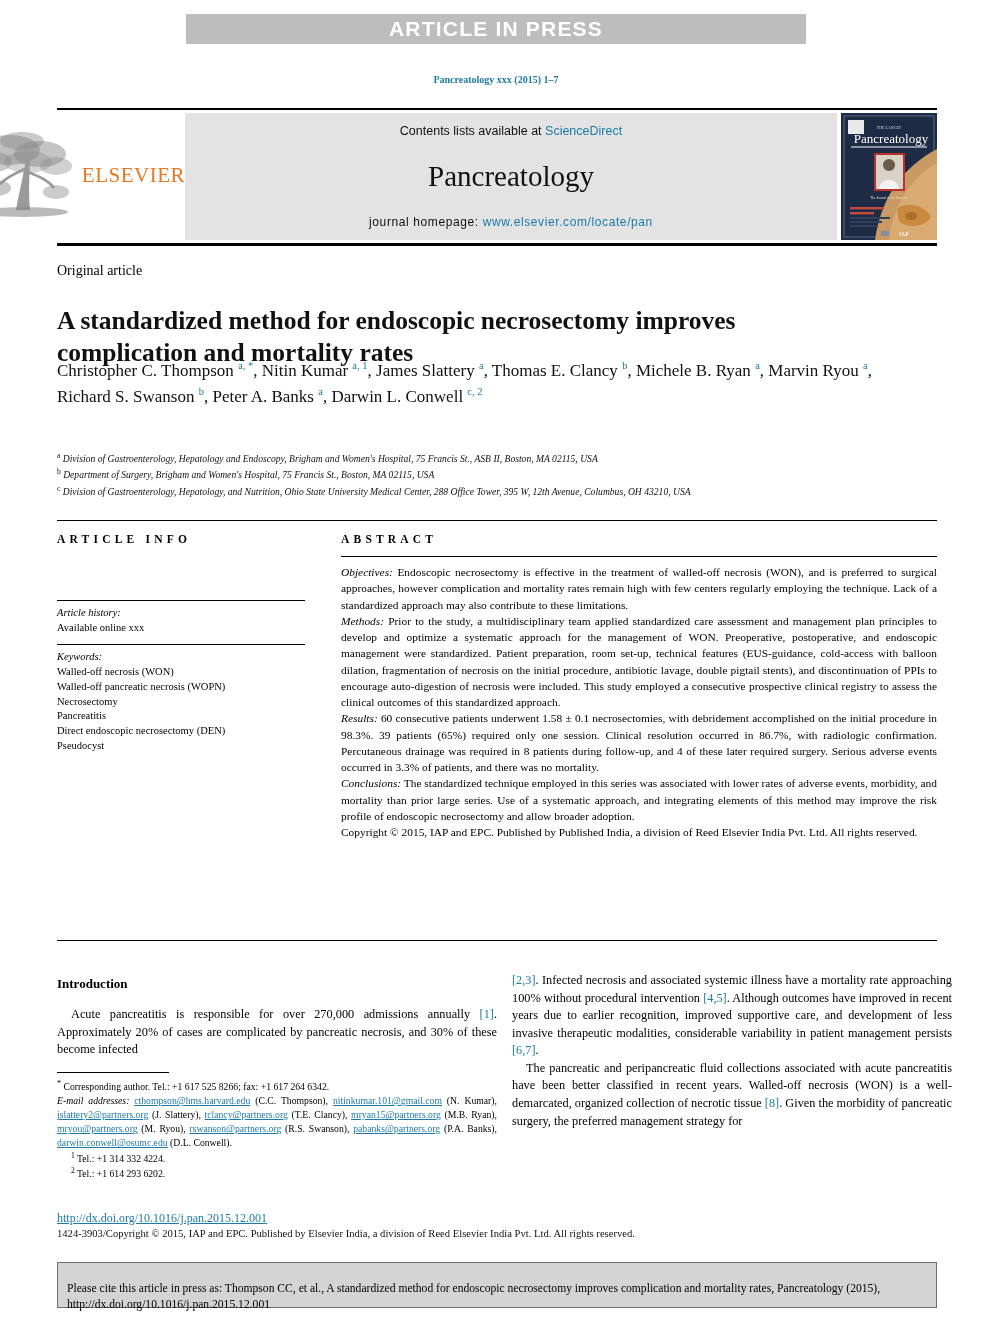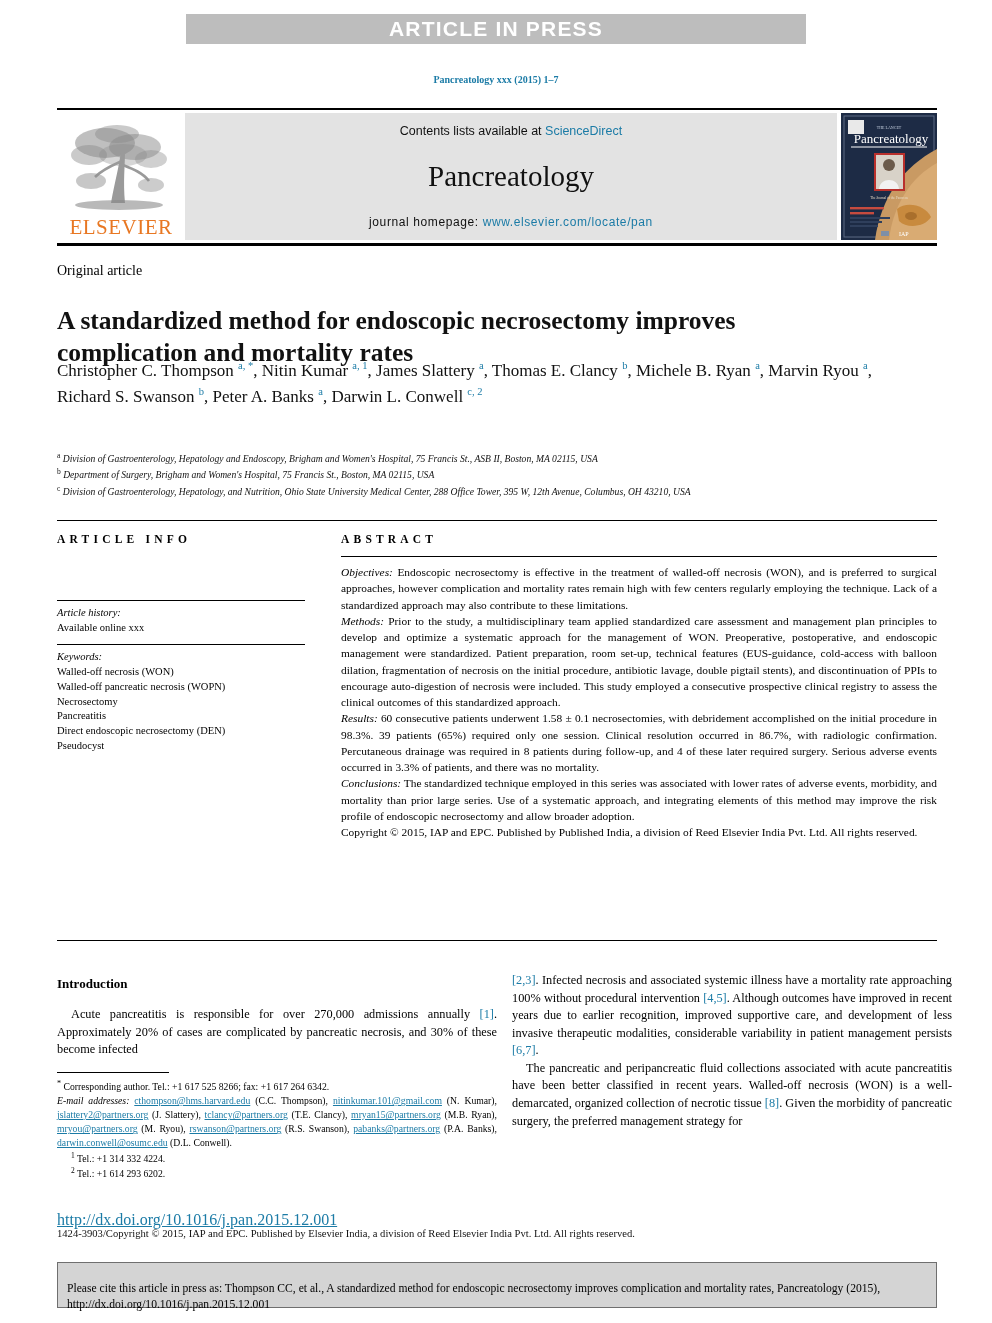--- a/index.html
+++ b/index.html
@@ -25,21 +25,21 @@
     font-family:"Liberation Serif", serif;font-weight:bold;font-size:10px;
     color:#1b7ba6;
   }
 
   
   .masthead{
     position:absolute;left:57px;top:108px;width:880px;
   }
   .rule-thick{border-top:2.5px solid #000;}
   .mast-inner{display:flex;align-items:stretch;height:127px;margin-top:3px;}
-  .elsevier-logo{width:128px;flex:0 0 128px;display:flex;flex-direction:column;
+  .elsevier-logo{width:128px;flex:0 0 128px;display:flex;flex-direction:row;
     align-items:center;justify-content:flex-end;padding-bottom:2px;background:#fff;}
   .tree-wrap{width:112px;height:96px;}
   .elsevier-word{font-family:"Liberation Serif", serif;font-size:21px;color:#E87722;letter-spacing:0.5px;line-height:1;}
   .mast-center{flex:1;background:#e3e3e3;display:flex;flex-direction:column;
     align-items:center;justify-content:space-between;padding:11px 0 11px 0;}
   .contents-line{font-family:"Liberation Sans", sans-serif;font-size:12.5px;color:#111;}
   .contents-line a{color:#1b7ba6;text-decoration:none;}
   .journal-name{font-family:"Liberation Serif", serif;font-size:29px;color:#111;line-height:1;}
   .homepage-line{font-family:"Liberation Sans", sans-serif;font-size:12px;color:#111;letter-spacing:.6px;}
   .homepage-line a{color:#1b7ba6;text-decoration:none;letter-spacing:.6px;}
@@ -85,21 +85,21 @@
   
   .fn-rule{position:absolute;left:57px;top:1072px;width:112px;border-top:1px solid #000;}
   .footnotes{position:absolute;left:57px;top:1078px;width:440px;
     font-size:9.7px;line-height:1.45;text-align:justify;}
   .footnotes .mail{color:#1b7ba6;}
   .footnotes .lbl{font-style:italic;}
   .fn-tel{margin-left:14px;}
   .fn-tel sup{font-size:7.5px;}
 
   
-  .doi-line{position:absolute;left:57px;top:1211px;font-size:16px;color:#1b7ba6;}
+  .doi-line{position:absolute;left:57px;top:1211px;font-size:12px;color:#1b7ba6;}
   .issn-line{position:absolute;left:57px;top:1228px;font-size:10.6px;color:#111;}
 
   
   .citebox{position:absolute;left:57px;top:1262px;width:880px;height:46px;
     background:#d4d4d4;border:1px solid #6f6f6f;box-sizing:border-box;padding:18px 9px;}
   .citebox p{margin:0;font-size:11.6px;line-height:1.36;}
 </style>
 </head>
 <body>
 

